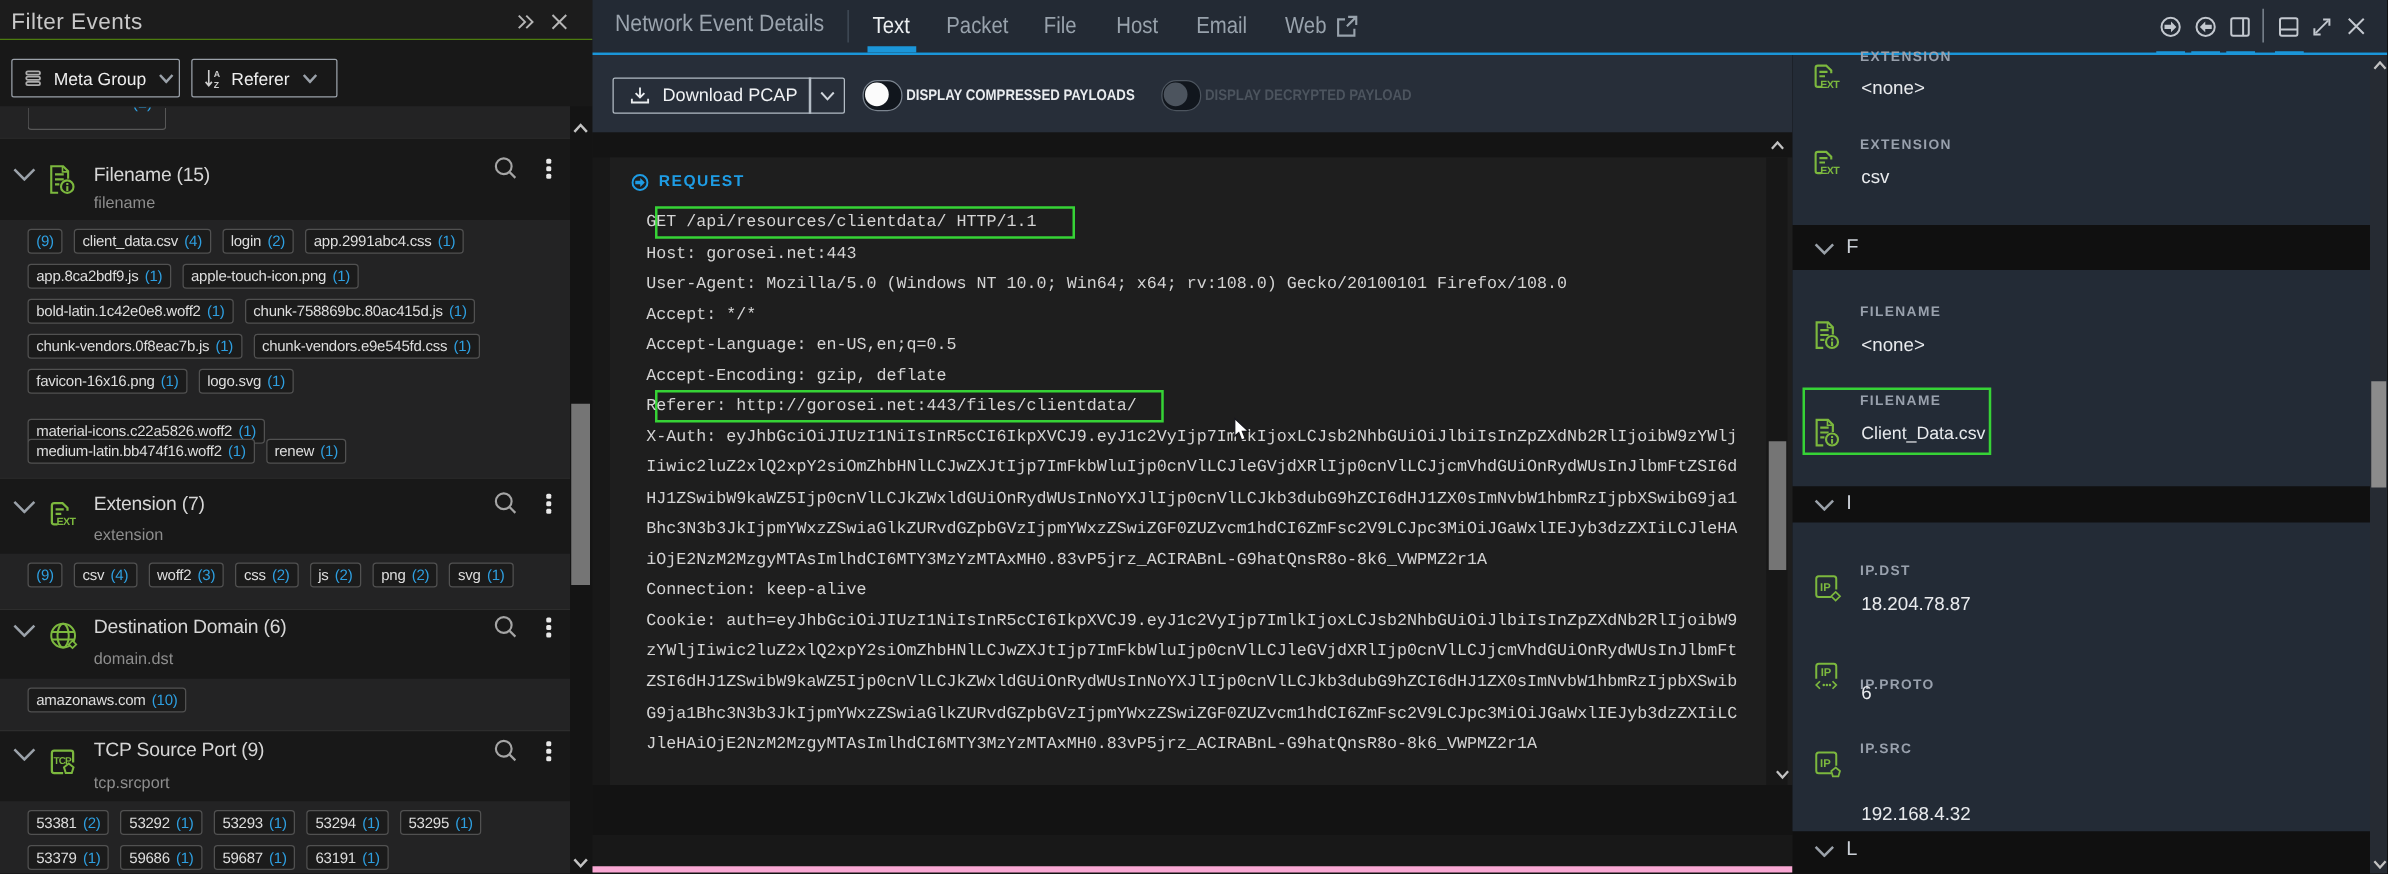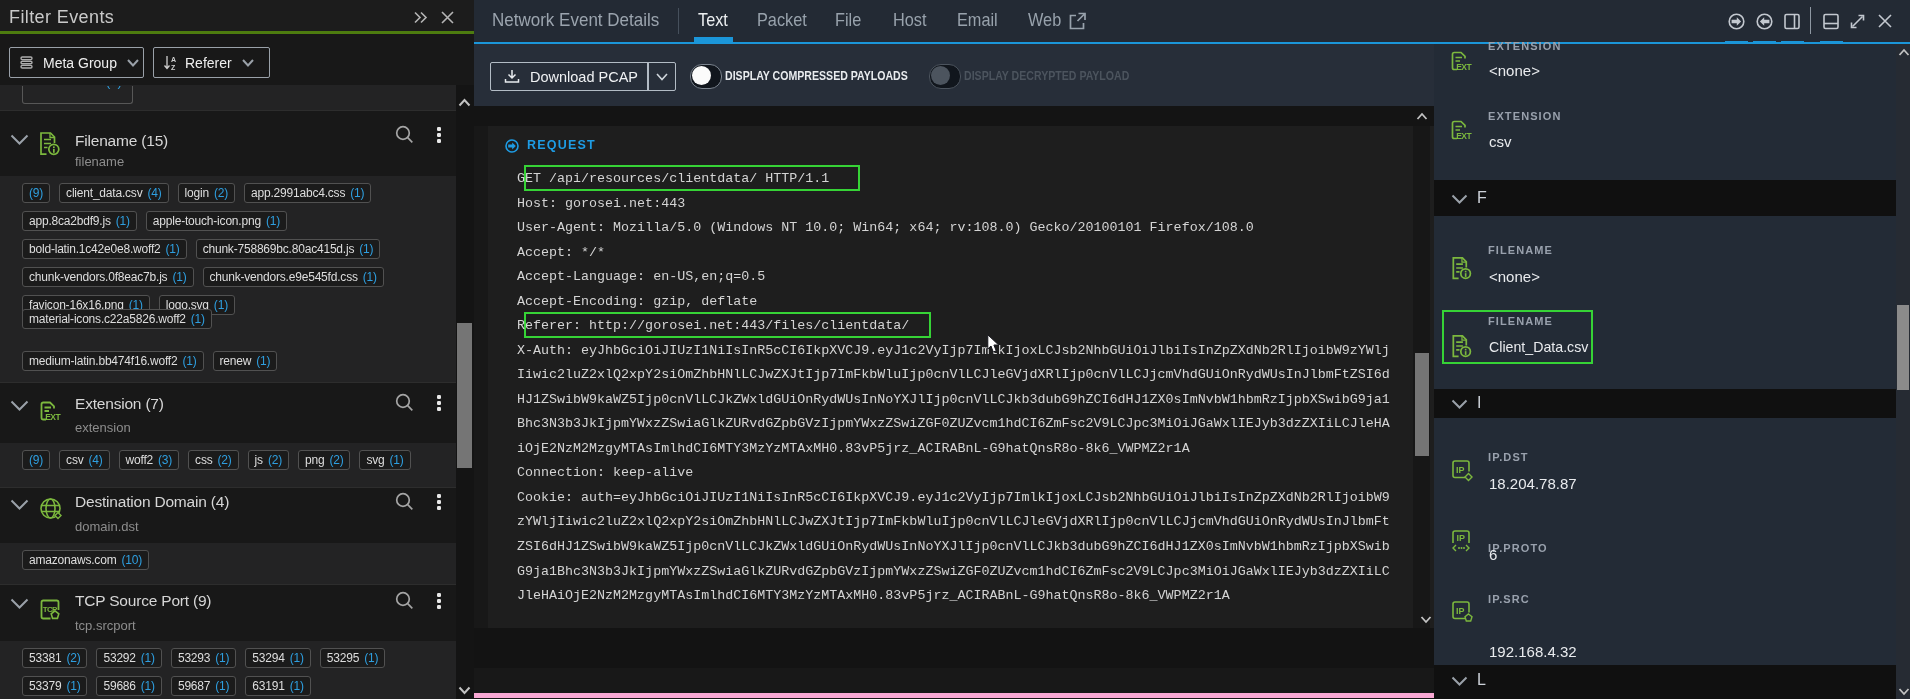--- a/index.html
+++ b/index.html
@@ -1,20 +1,20 @@
 <!DOCTYPE html>
 <html><head><meta charset="utf-8">
 <style>
 html,body{margin:0;padding:0;background:#0d0d0d;}
 #root{position:relative;width:1910px;height:699px;overflow:hidden;background:#181818;
   font-family:"Liberation Sans",sans-serif;-webkit-font-smoothing:antialiased;}
 .abs{position:absolute;}
 
 #left{position:absolute;left:0;top:0;width:474px;height:699px;background:#181818;}
-#lhead{position:absolute;left:0;top:0;width:474px;height:31px;background:#1c1c1c;border-bottom:3px solid #4d7c0f;}
+#lhead{position:absolute;left:0;top:0;width:474px;height:31px;background:#1c1c1c;border-bottom:1px solid #4d7c0f;}
 .ltitle{position:absolute;left:9px;top:7px;font-size:18px;letter-spacing:.4px;color:#c9c9c9;}
 .btn{position:absolute;height:29px;border:1px solid #9aa1a9;border-radius:2px;color:#efefef;
   font-size:14px;display:flex;align-items:center;background:transparent;white-space:nowrap;}
 .divl{position:absolute;left:0;width:456px;height:1px;background:#2d2d2d;}
 .sectitle{position:absolute;left:75px;font-size:15.5px;color:#d6d6d6;letter-spacing:-.2px;}
 .secsub{position:absolute;left:75px;font-size:13px;color:#8d8d8d;}
 .chiprow{position:absolute;display:flex;gap:9px;}
 .chip{height:18px;border:1px solid #515151;border-radius:3px;background:#1b1b1b;
   padding:0 6px;font-size:12px;letter-spacing:-.2px;color:#dedede;display:flex;align-items:center;white-space:nowrap;}
 .cnt{color:#2e9fe0;margin-left:5px;}
@@ -142,21 +142,21 @@
         <div class="chip">chunk-758869bc.80ac415d.js<span class="cnt">(1)</span></div>
       </div>
   <div class="chiprow" style="left:22px;top:267px">
         <div class="chip">chunk-vendors.0f8eac7b.js<span class="cnt">(1)</span></div>
         <div class="chip">chunk-vendors.e9e545fd.css<span class="cnt">(1)</span></div>
       </div>
   <div class="chiprow" style="left:22px;top:295px">
         <div class="chip">favicon-16x16.png<span class="cnt">(1)</span></div>
         <div class="chip">logo.svg<span class="cnt">(1)</span></div>
       </div>
-  <div class="chiprow" style="left:22px;top:309px">
+  <div class="chiprow" style="left:22px;top:335px">
         <div class="chip">material-icons.c22a5826.woff2<span class="cnt">(1)</span></div>
       </div>
   <div class="chiprow" style="left:22px;top:351px">
         <div class="chip">medium-latin.bb474f16.woff2<span class="cnt">(1)</span></div>
         <div class="chip">renew<span class="cnt">(1)</span></div>
       </div>
 
   <div class="divl" style="top:382px"></div>
   <svg class="abs" style="left:10px;top:400px" width="19" height="11" viewBox="0 0 19 11">
         <path class="chev" d="M1.5 1.5 L9.5 9.5 L17.5 1.5"></path>
@@ -198,21 +198,21 @@
         <path class="chev" d="M1.5 1.5 L9.5 9.5 L17.5 1.5"></path>
       </svg>
   <svg class="abs" style="left:39px;top:497px" width="25" height="25" viewBox="0 0 25 25">
     <g fill="none" stroke="#7cb83e" stroke-width="1.6">
       <circle cx="11.5" cy="11.5" r="9.5"></circle>
       <ellipse cx="11.5" cy="11.5" rx="4.5" ry="9.5"></ellipse>
       <path d="M2.5 8.5 L20.5 8.5 M2.5 14.5 L20.5 14.5"></path>
         </g>
     <path d="M19 15.5 L22 18.5 L19 21.5 L16 18.5 Z" fill="#181818" stroke="#7cb83e" stroke-width="1.4"></path>
   </svg>
-  <div class="sectitle" style="top:493px">Destination Domain (4)</div>
+  <div class="sectitle" style="top:493px">Destination Domain (6)</div>
   <div class="secsub" style="top:519px">domain.dst</div>
   <svg class="abs" style="left:395px;top:492px" width="19" height="19" viewBox="0 0 19 19">
     <circle cx="8" cy="8" r="6.3" fill="none" stroke="#a5a5a5" stroke-width="1.7"></circle>
         <path d="M12.7 12.7 L17.3 17.3" stroke="#a5a5a5" stroke-width="1.7"></path>
       </svg>
   <svg class="abs" style="left:436px;top:493px" width="6" height="18" viewBox="0 0 6 18">
     <g fill="#e8e8e8">
           <rect x="1" y="1" width="4" height="4" rx="1.2"></rect>
           <rect x="1" y="7" width="4" height="4" rx="1.2"></rect>
           <rect x="1" y="13" width="4" height="4" rx="1.2"></rect>

